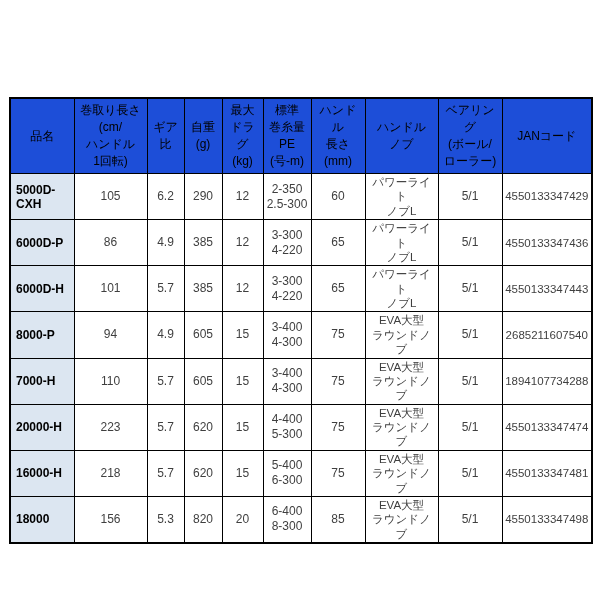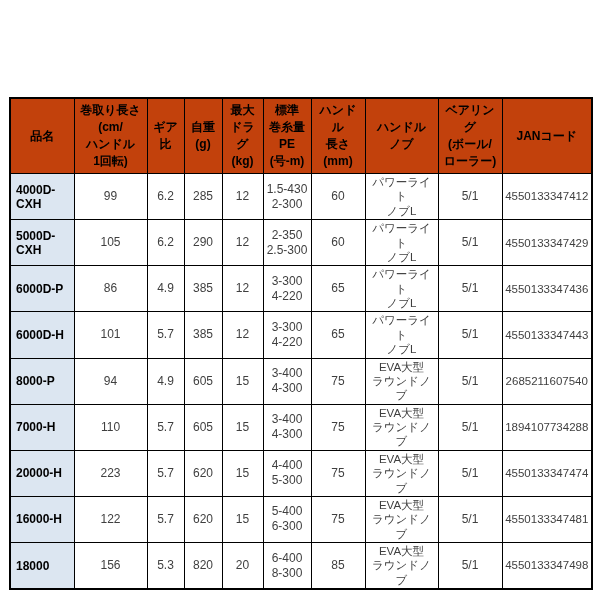--- a/index.html
+++ b/index.html
@@ -21,23 +21,23 @@
   }
   .spec-table th, .spec-table td {
     border: 1px solid #000000;
     text-align: center;
     vertical-align: middle;
     white-space: pre-line;
     padding: 1px 2px;
     overflow: hidden;
   }
   .spec-table thead th {
-    background: #c2410c;
+    background: #1d4ed8;
     color: #000000;
-    font-weight: bold;
+    font-weight: normal;
     font-size: 12px;
     line-height: 1.4;
     height: 72px;
   }
   .spec-table tbody th {
     background: #dce6f1;
     color: #000000;
     font-weight: bold;
     font-size: 12px;
     text-align: left;
@@ -98,34 +98,20 @@
       <th>ハンドル
 ノブ</th>
       <th>ベアリング
 (ボール/
 ローラー)</th>
       <th>JANコード</th>
     </tr>
   </thead>
   <tbody>
     <tr>
-      <th>4000D-CXH</th>
-      <td>99</td>
-      <td>6.2</td>
-      <td>285</td>
-      <td>12</td>
-      <td>1.5-430
-2-300</td>
-      <td>60</td>
-      <td class="knob">パワーライト
-ノブL</td>
-      <td>5/1</td>
-      <td class="jan">4550133347412</td>
-    </tr>
-    <tr>
       <th>5000D-CXH</th>
       <td>105</td>
       <td>6.2</td>
       <td>290</td>
       <td>12</td>
       <td>2-350
 2.5-300</td>
       <td>60</td>
       <td class="knob">パワーライト
 ノブL</td>
@@ -197,21 +183,21 @@
       <td>4-400
 5-300</td>
       <td>75</td>
       <td class="knob">EVA大型
 ラウンドノブ</td>
       <td>5/1</td>
       <td class="jan">4550133347474</td>
     </tr>
     <tr>
       <th>16000-H</th>
-      <td>122</td>
+      <td>218</td>
       <td>5.7</td>
       <td>620</td>
       <td>15</td>
       <td>5-400
 6-300</td>
       <td>75</td>
       <td class="knob">EVA大型
 ラウンドノブ</td>
       <td>5/1</td>
       <td class="jan">4550133347481</td>

